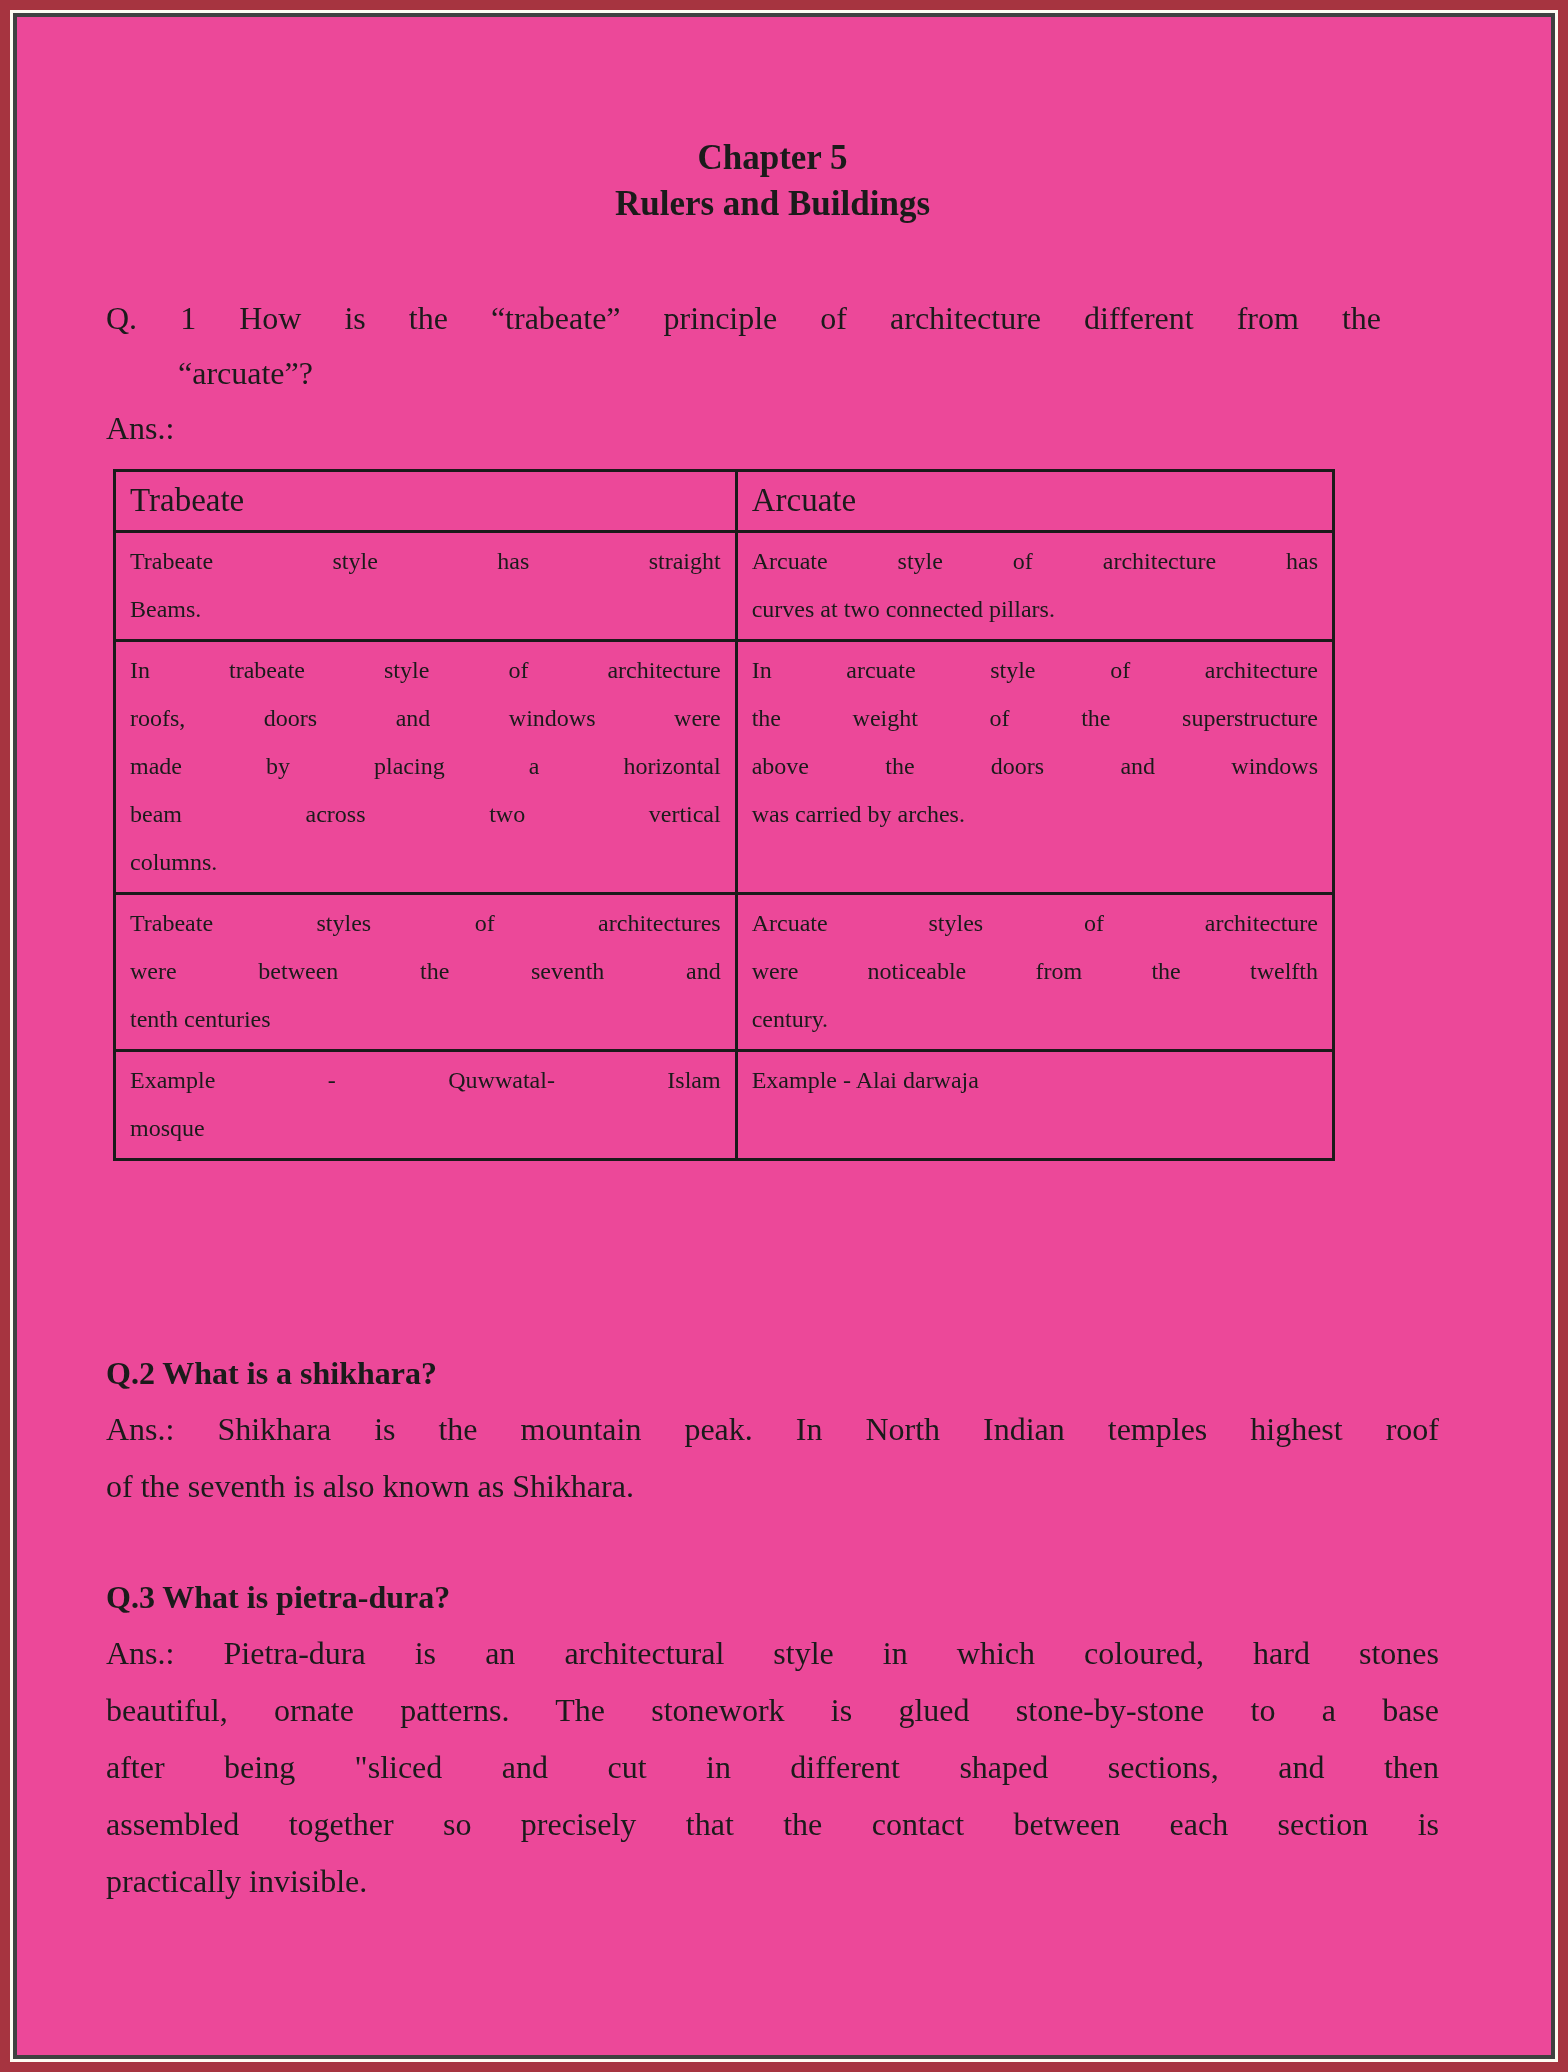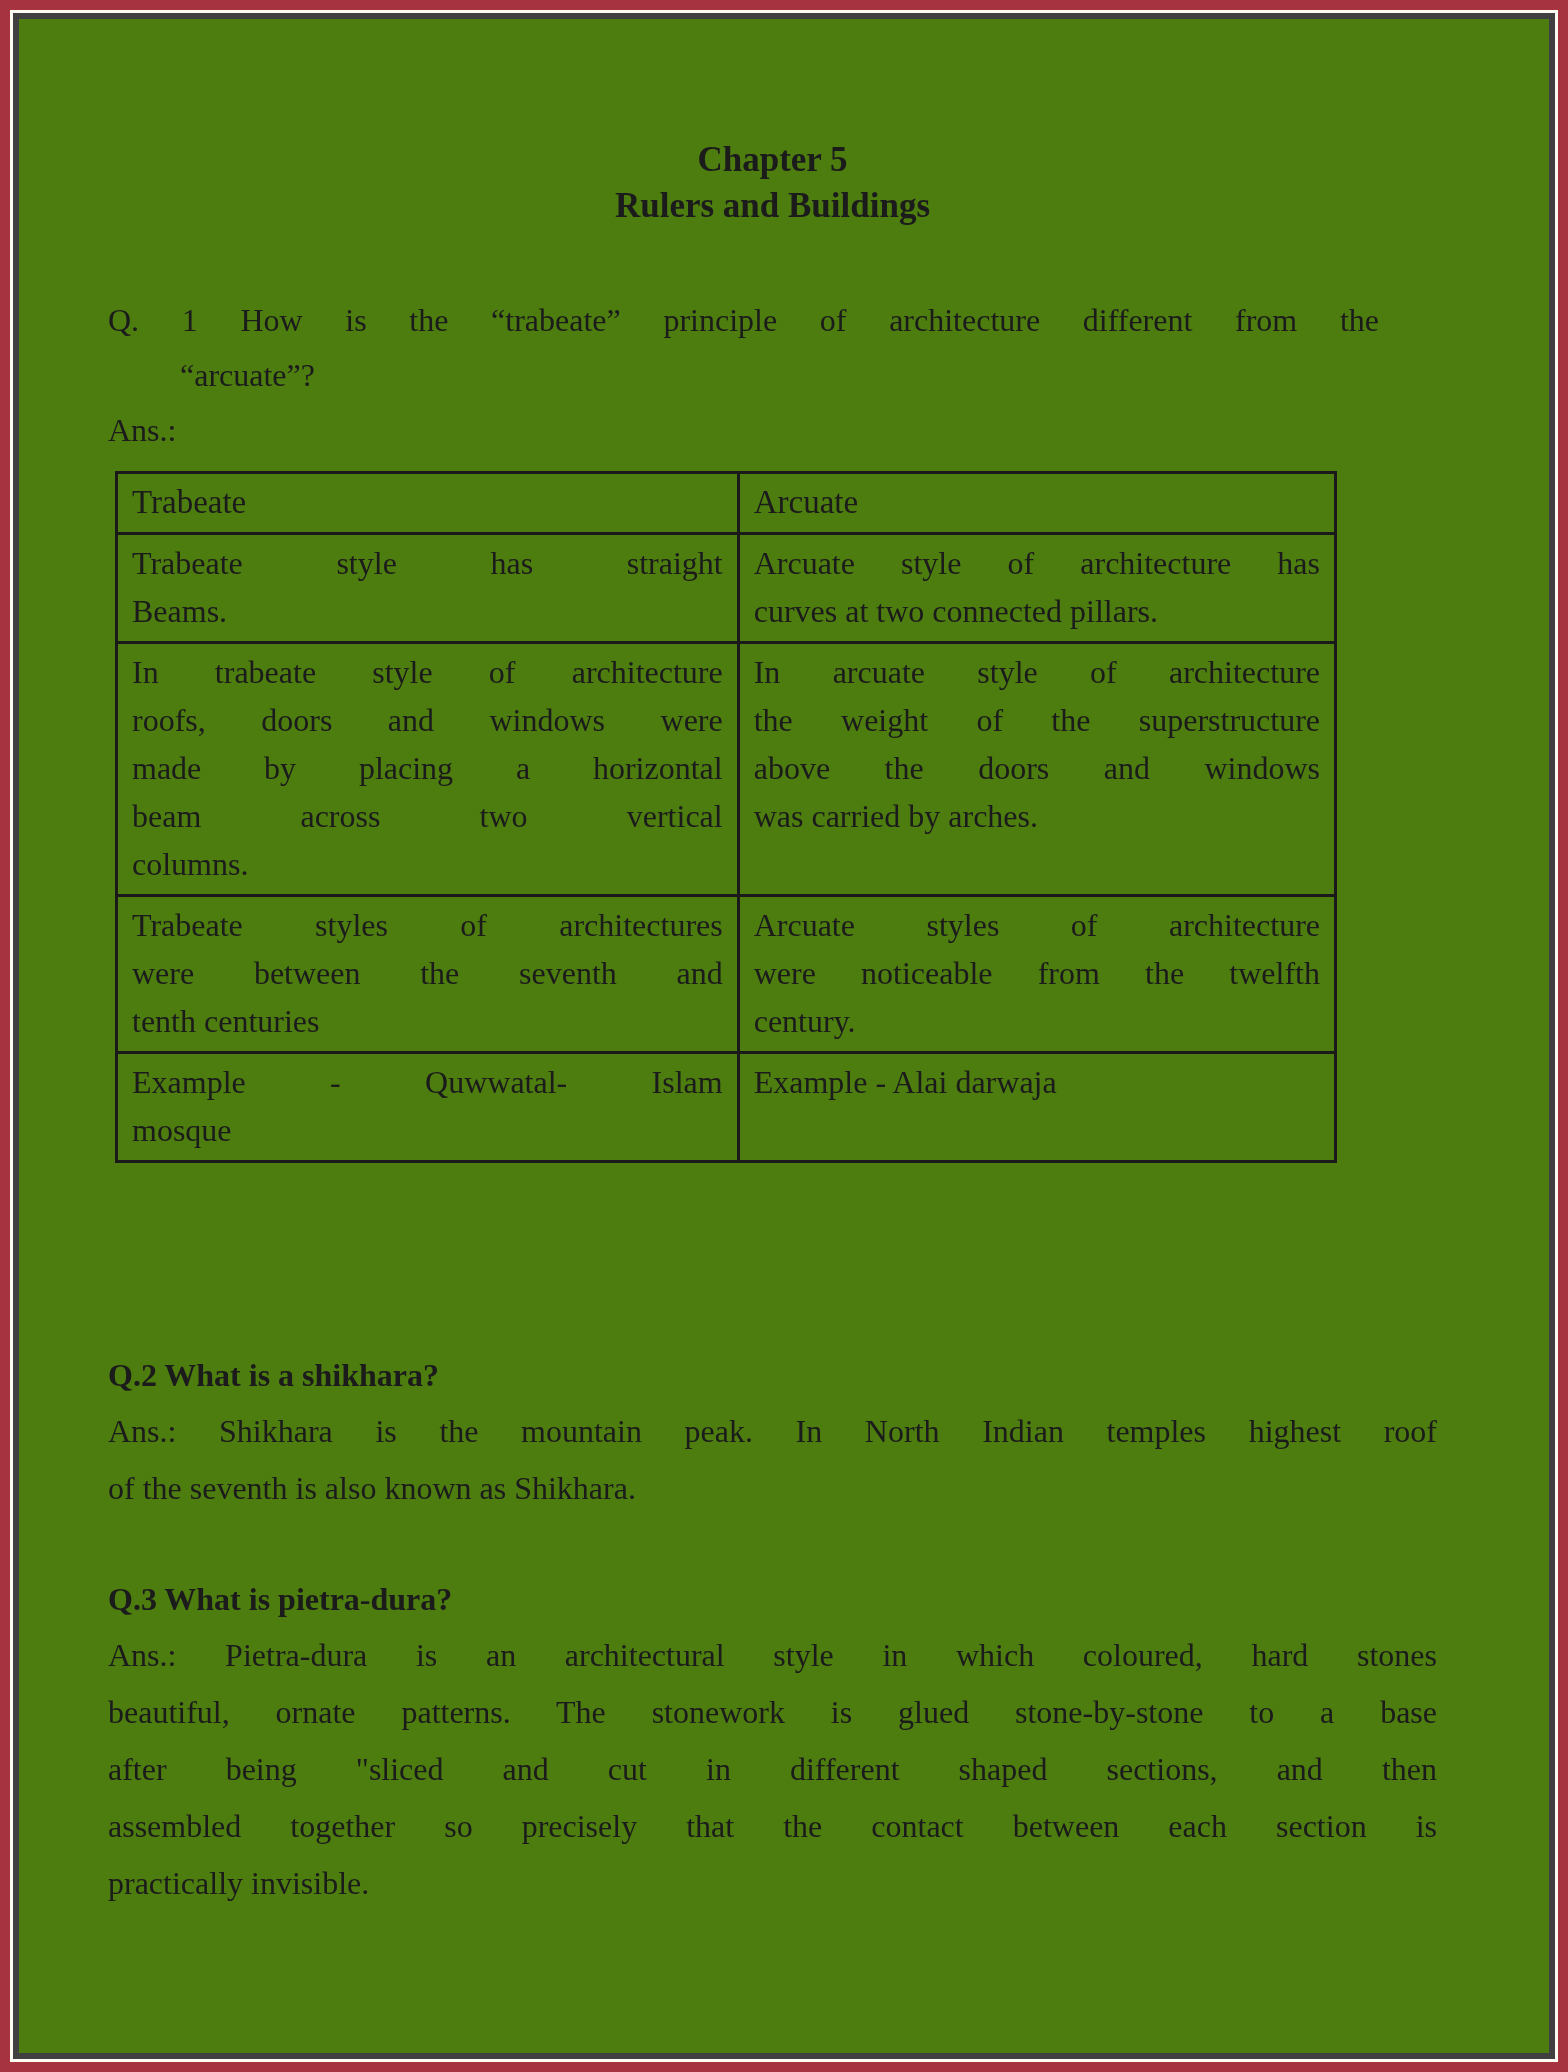--- a/index.html
+++ b/index.html
@@ -15,22 +15,22 @@
     box-sizing: border-box;
   }
   .page-gap {
     width: 100%; height: 100%;
     background: #fdfbf2;
     padding: 3px;
     box-sizing: border-box;
   }
   .page-line {
     width: 100%; height: 100%;
-    border: 6px solid #404040;
-    background: #4d7c0f;
+    border: 4px solid #404040;
+    background: #ec4899;
     box-sizing: border-box;
     overflow: hidden;
   }
   .content {
     box-sizing: border-box;
     width: 100%; height: 100%;
     padding: 0 112px 0 89px;
     color: #1b1b1b;
   }
 
@@ -67,21 +67,21 @@
     margin-top: 13px;
     margin-left: 7px;
     width: 1222px;
     border-collapse: collapse;
     table-layout: fixed;
   }
   .qa-table th, .qa-table td {
     border: 3px solid #1a1a1a;
     vertical-align: top;
     padding: 4px 14px 6px 14px;
-    font-size: 32px;
+    font-size: 24px;
     line-height: 48px;
   }
   .qa-table th {
     font-weight: normal;
     text-align: left;
     font-size: 33px;
   }
   .col-left  { width: 51%; }
   .col-right { width: 49%; }
 

